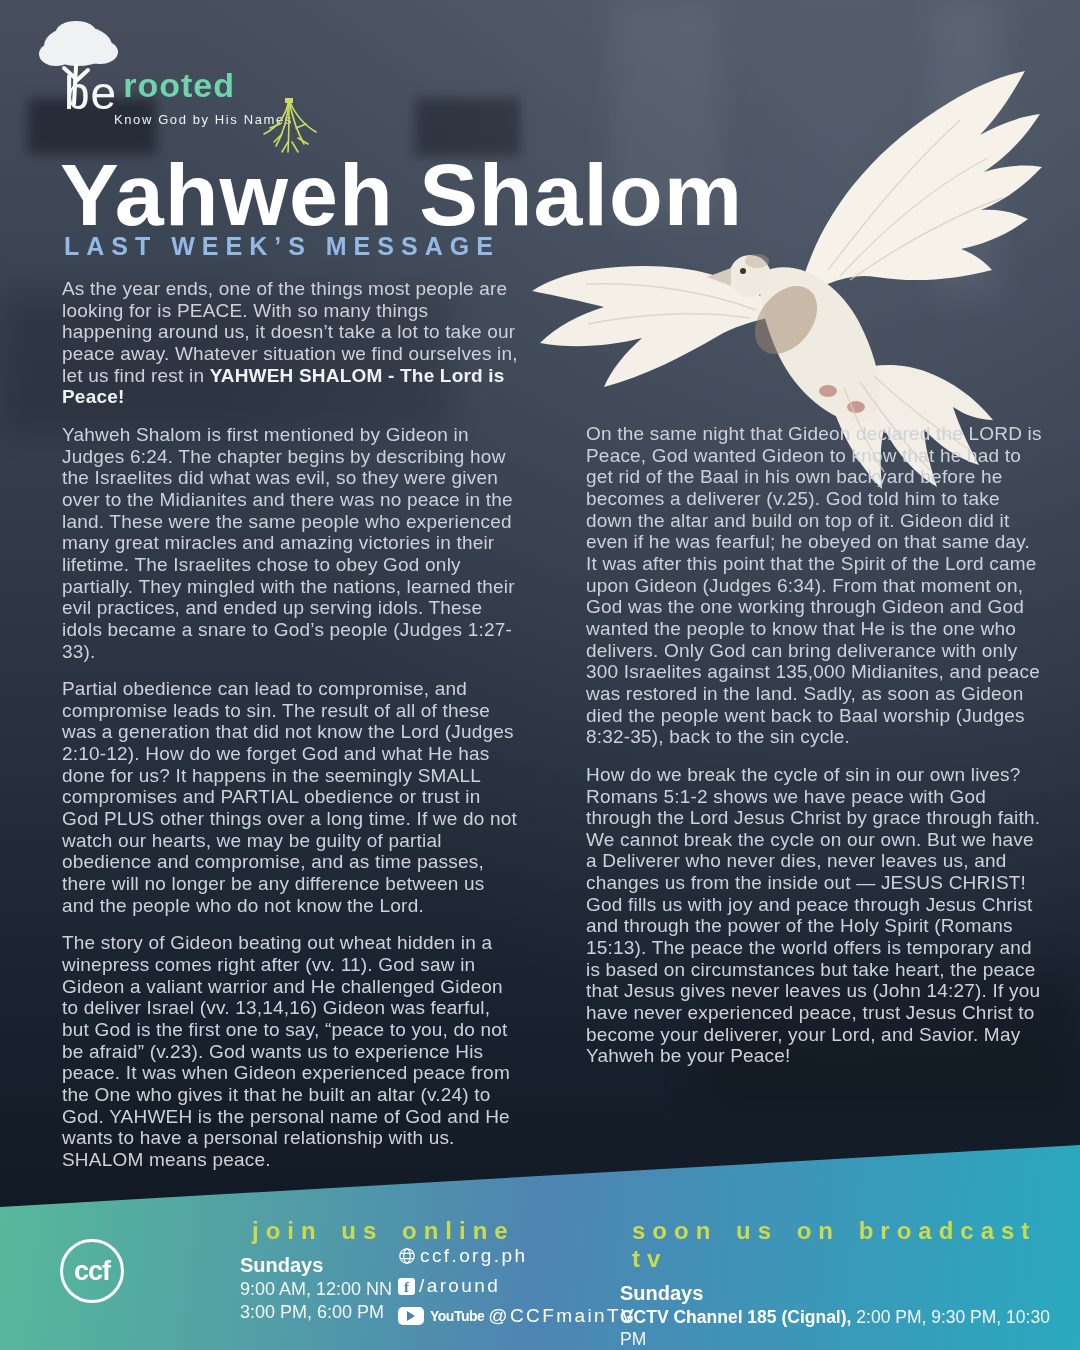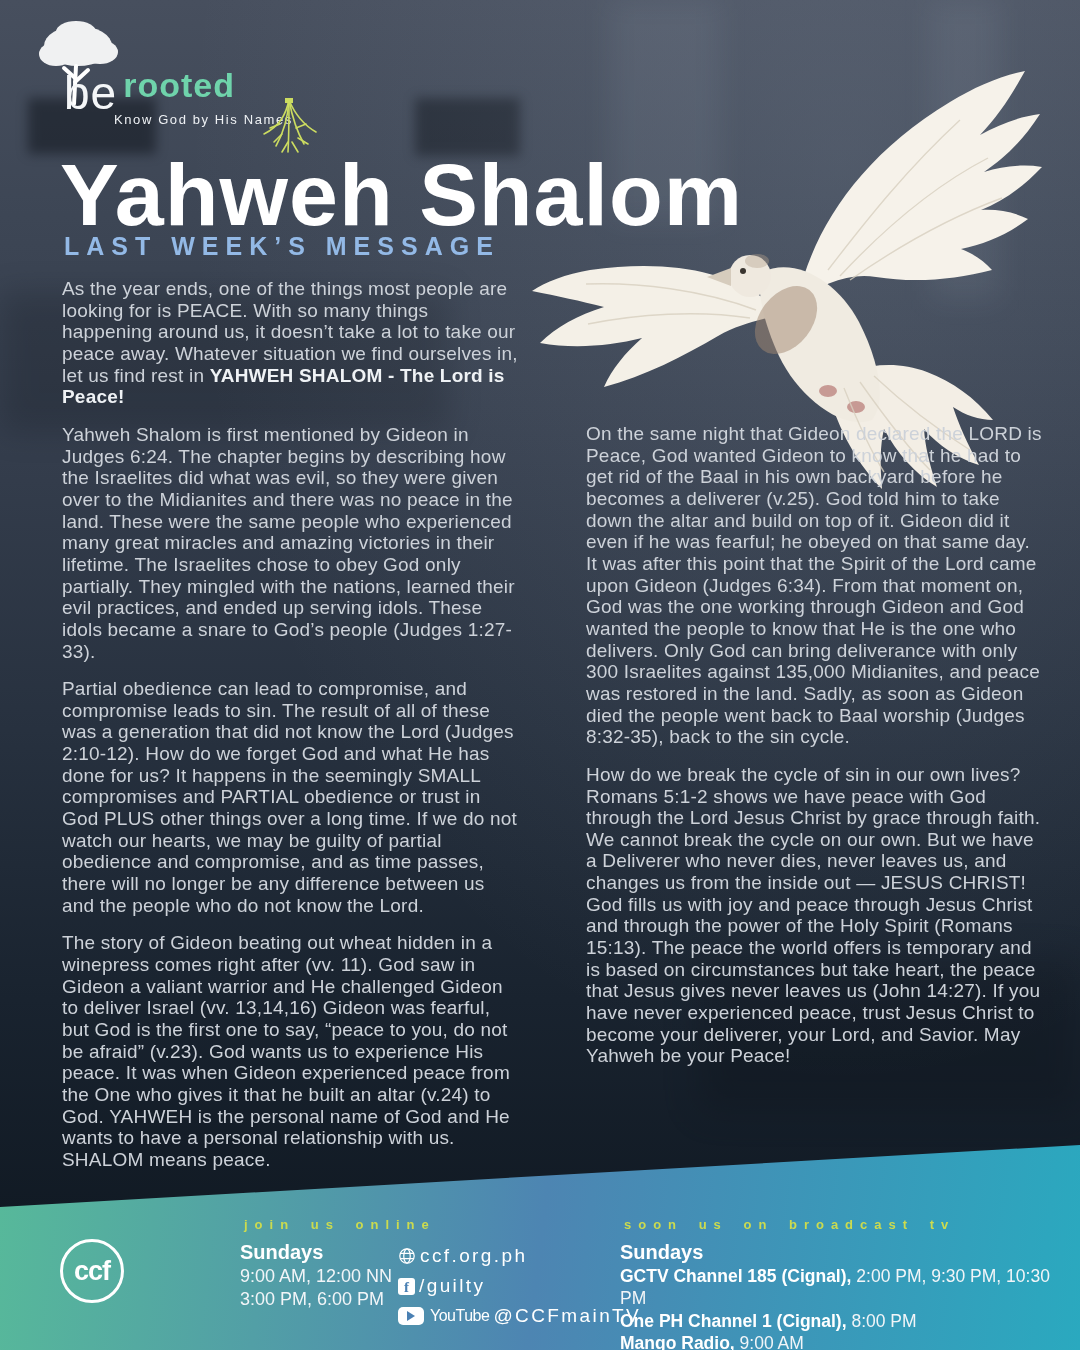--- a/index.html
+++ b/index.html
@@ -31,33 +31,33 @@
   .body-para{margin:0 0 16px 0;font-size:19px;line-height:1.14;color:#cdd2d9;letter-spacing:.2px;}
   .body-para .run-bold{font-weight:700;color:#eff2f5;}
   
   .footer{
     position:absolute;left:0;right:0;bottom:0;height:205px;z-index:4;
     background:linear-gradient(97deg,#57b99a 0%,#4d85b2 50%,#2aa9bf 100%);
     clip-path:polygon(0 62px,100% 0,100% 100%,0 100%);
   }
   .ccf-badge{position:absolute;left:60px;top:94px;width:58px;height:58px;border:3px solid #ffffff;border-radius:50%;
     display:flex;align-items:center;justify-content:center;color:#fff;font-weight:700;font-size:27px;letter-spacing:-1px;}
-  .f-heading{font-size:13px;font-weight:700;color:#ccdb4e;letter-spacing:7px;word-spacing:5px;margin:0 0 9px 4px;}
+  .f-heading{font-size:24px;font-weight:700;color:#ccdb4e;letter-spacing:7px;word-spacing:5px;margin:0 0 9px 12px;}
   .f-day{font-size:20px;font-weight:700;color:#ffffff;margin:8px 0 1px 0;}
   .f-times{font-size:18px;color:#f2f5f8;line-height:1.25;}
   .online-block{position:absolute;left:240px;top:72px;}
   .links-block{position:absolute;left:398px;top:100px;}
   .link-row{display:flex;align-items:center;margin-bottom:8px;color:#ffffff;}
   .link-label{font-size:19px;letter-spacing:2.4px;margin-left:4px;font-weight:500;}
   .globe{width:18px;height:18px;}
   .fb-icon{width:17px;height:17px;background:#fff;border-radius:3px;display:flex;align-items:flex-end;justify-content:center;
     color:#4a80b3;font-weight:700;font-size:15px;line-height:15px;font-family:"Liberation Serif",serif;}
   .yt-icon{width:26px;height:18px;background:#fff;border-radius:5px;display:flex;align-items:center;justify-content:center;}
   .yt-tri{width:0;height:0;border-left:8px solid #4a80b3;border-top:5px solid transparent;border-bottom:5px solid transparent;}
-  .yt-word{font-size:16px;font-weight:400;margin-left:6px;letter-spacing:-.5px;}
+  .yt-word{font-size:14px;font-weight:700;margin-left:6px;letter-spacing:-.5px;}
   .broadcast-block{position:absolute;left:620px;top:72px;}
   .b-line{font-size:17.5px;color:#f2f5f8;line-height:1.28;}
   .b-line .b-bold{font-weight:700;color:#ffffff;}
 </style>
 </head>
 <body>
 
 <div class="poster">
 
   <div class="bg-layer">
@@ -176,21 +176,21 @@
           <g stroke="#ffffff" stroke-width="1.4" fill="none">
             <circle cx="10" cy="10" r="8"></circle>
             <ellipse cx="10" cy="10" rx="3.6" ry="8"></ellipse>
             <path d="M2.5,7 H17.5 M2.5,13 H17.5"></path>
           </g>
         </svg>
         <span class="link-label">ccf.org.ph</span>
       </div>
       <div class="link-row">
         <span class="fb-icon">f</span>
-        <span class="link-label">/guilty</span>
+        <span class="link-label">/around</span>
       </div>
       <div class="link-row">
         <span class="yt-icon">
             <span class="yt-tri"></span>
           </span>
         <span class="yt-word">YouTube</span>
         <span class="link-label">@CCFmainTV</span>
       </div>
     </div>
 

